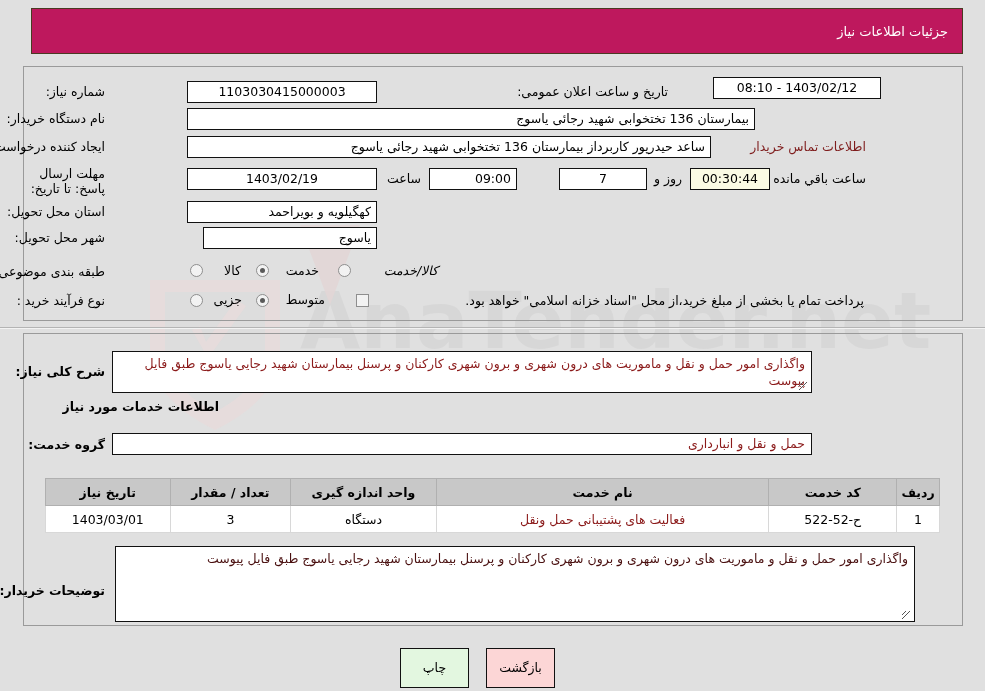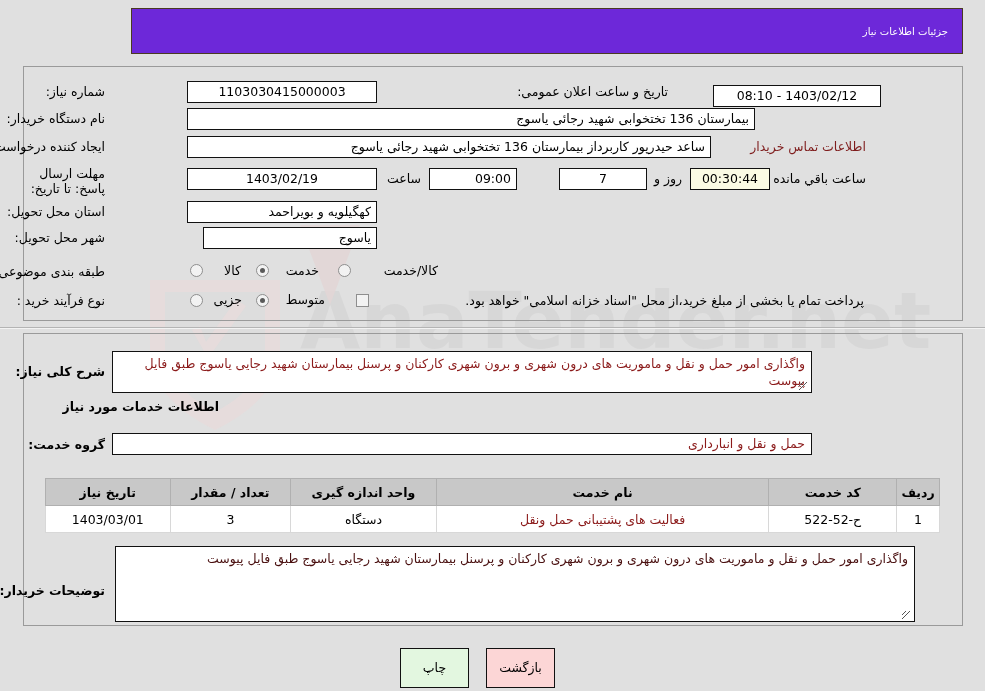--- a/index.html
+++ b/index.html
@@ -22,26 +22,26 @@
     left: 0; top: 130px;
     width: 985px; height: 330px;
     pointer-events: none;
     z-index: 0;
     opacity: 0.5;
   }
   
   .header-bar {
     position: absolute;
     right: 22px; top: 8px;
-    width: 832px; height: 46px;
-    background: #6d28d9;
+    width: 932px; height: 46px;
+    background: #be185d;
     border: 1px solid #4a3a22;
     box-sizing: border-box;
     color: #ffffff;
-    font-size: 10px;
+    font-size: 13px;
     display: flex;
     align-items: center;
     justify-content: flex-start;
     padding-right: 14px;
     z-index: 2;
   }
   
   .panel {
     position: absolute;
     border: 1px solid #9a9a9a;
@@ -242,21 +242,21 @@
 
   <div class="header-bar">
     <span>جزئیات اطلاعات نیاز</span>
   </div>
 
   <div class="panel" id="panel-main"></div>
 
   <div class="lbl" style="right:880px; top:84px;">شماره نیاز:</div>
   <div class="inp center" style="right:608px; top:81px; width:190px;">1103030415000003</div>
   <div class="lbl" style="right:317px; top:84px;">تاریخ و ساعت اعلان عمومی:</div>
-  <div class="inp center" style="right:104px; top:85px; width:168px;">1403/02/12 - 08:10</div>
+  <div class="inp center" style="right:104px; top:77px; width:168px;">1403/02/12 - 08:10</div>
 
   <div class="lbl" style="right:880px; top:111px;">نام دستگاه خریدار:</div>
   <div class="inp" style="right:230px; top:108px; width:568px;">بیمارستان 136 تختخوابی شهید رجائی یاسوج</div>
 
   <div class="lbl" style="right:880px; top:139px;">ایجاد کننده درخواست:</div>
   <div class="inp" style="right:274px; top:136px; width:524px;">ساعد حیدرپور کاربرداز بیمارستان 136 تختخوابی شهید رجائی یاسوج</div>
   <a class="link" style="right:119px; top:139px;" href="#">اطلاعات تماس خریدار</a>
 
   <div class="lbl" style="right:880px; top:166px; width:80px; text-align:right; white-space:normal;">مهلت ارسال پاسخ: تا تاریخ:</div>
   <div class="inp center" style="right:608px; top:168px; width:190px;">1403/02/19</div>
@@ -272,21 +272,21 @@
 
   <div class="lbl" style="right:880px; top:230px;">شهر محل تحویل:</div>
   <div class="inp" style="right:608px; top:227px; width:174px;">یاسوج</div>
 
   <div class="lbl" style="right:880px; top:264px;">طبقه بندی موضوعی:</div>
   <div class="radio" style="right:782px; top:264px;"></div>
   <div class="rlabel" style="right:744px; top:263px;">کالا</div>
   <div class="radio on" style="right:716px; top:264px;"></div>
   <div class="rlabel" style="right:666px; top:263px;">خدمت</div>
   <div class="radio" style="right:634px; top:264px;"></div>
-  <div class="rlabel" style="right:547px; top:263px;">کالا/خدمت</div>
+  <div class="rlabel" style="right:547px; top:263px;font-style:italic;">کالا/خدمت</div>
 
   <div class="lbl" style="right:880px; top:293px;">نوع فرآیند خرید :</div>
   <div class="radio" style="right:782px; top:294px;"></div>
   <div class="rlabel" style="right:743px; top:292px;">جزیی</div>
   <div class="radio on" style="right:716px; top:294px;"></div>
   <div class="rlabel" style="right:660px; top:292px;">متوسط</div>
   <div class="cbox" style="right:616px; top:294px;"></div>
   <div class="rlabel" style="right:121px; top:293px;">پرداخت تمام یا بخشی از مبلغ خرید،از محل "اسناد خزانه اسلامی" خواهد بود.</div>
 
   <div class="divider" style="top:327px;"></div>

